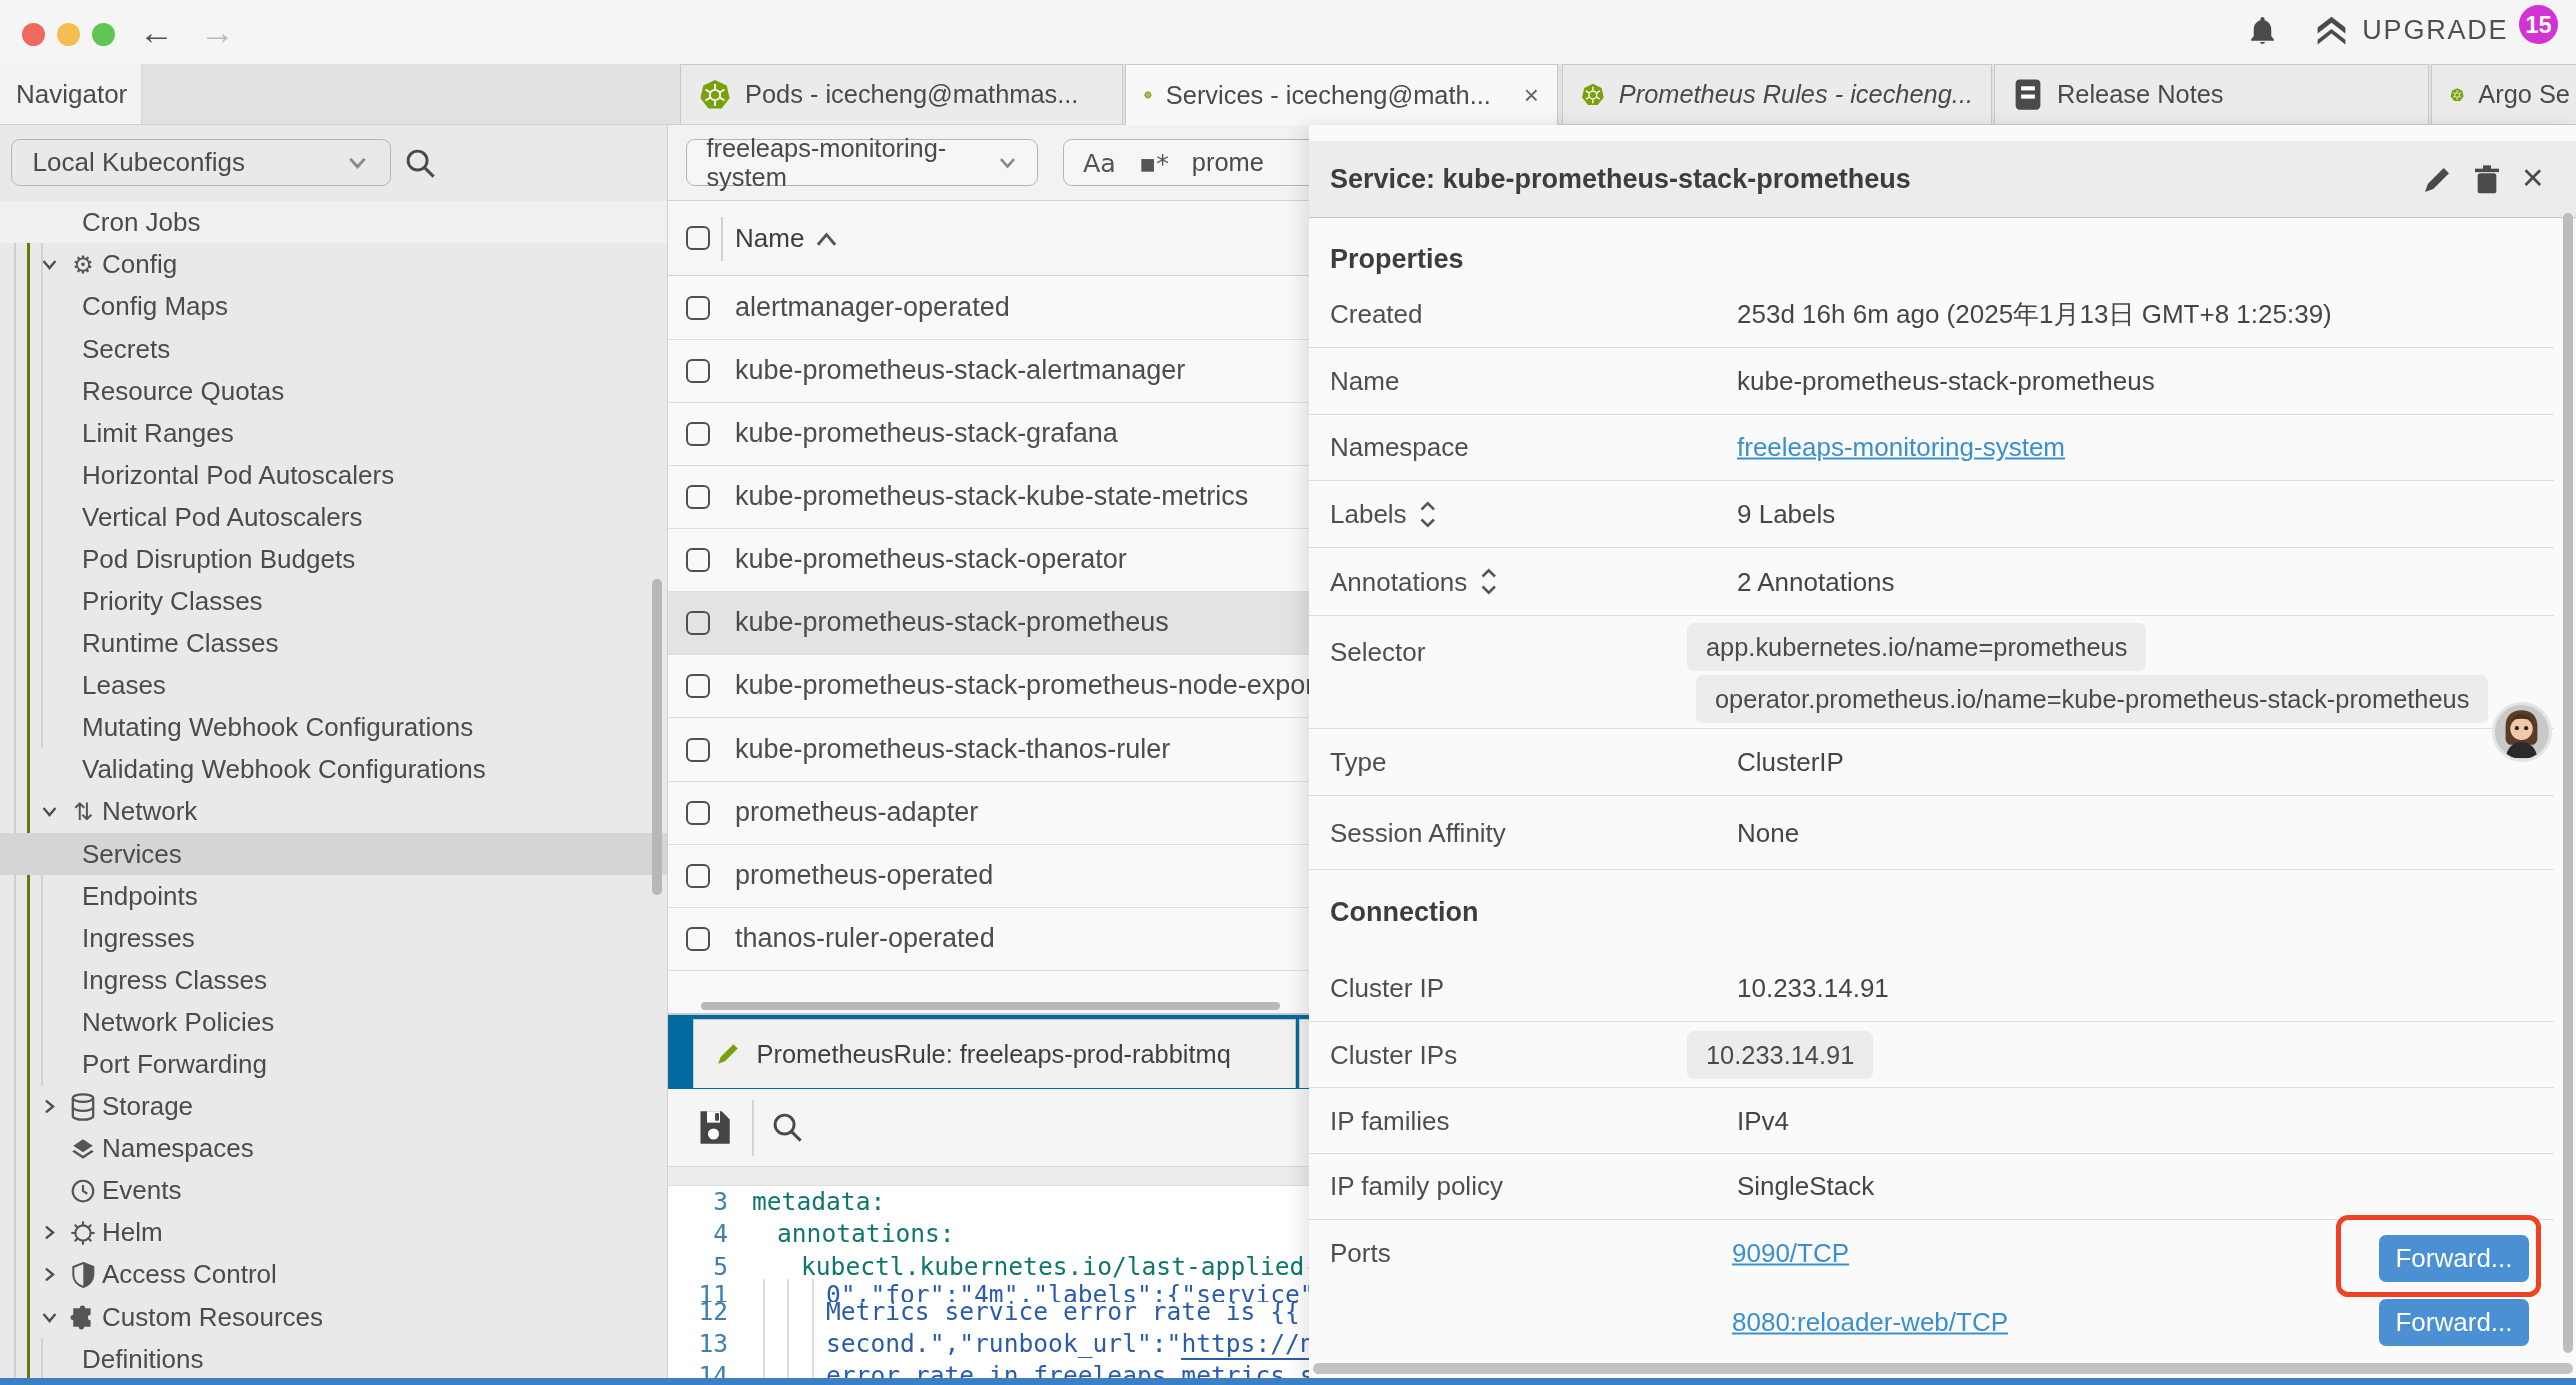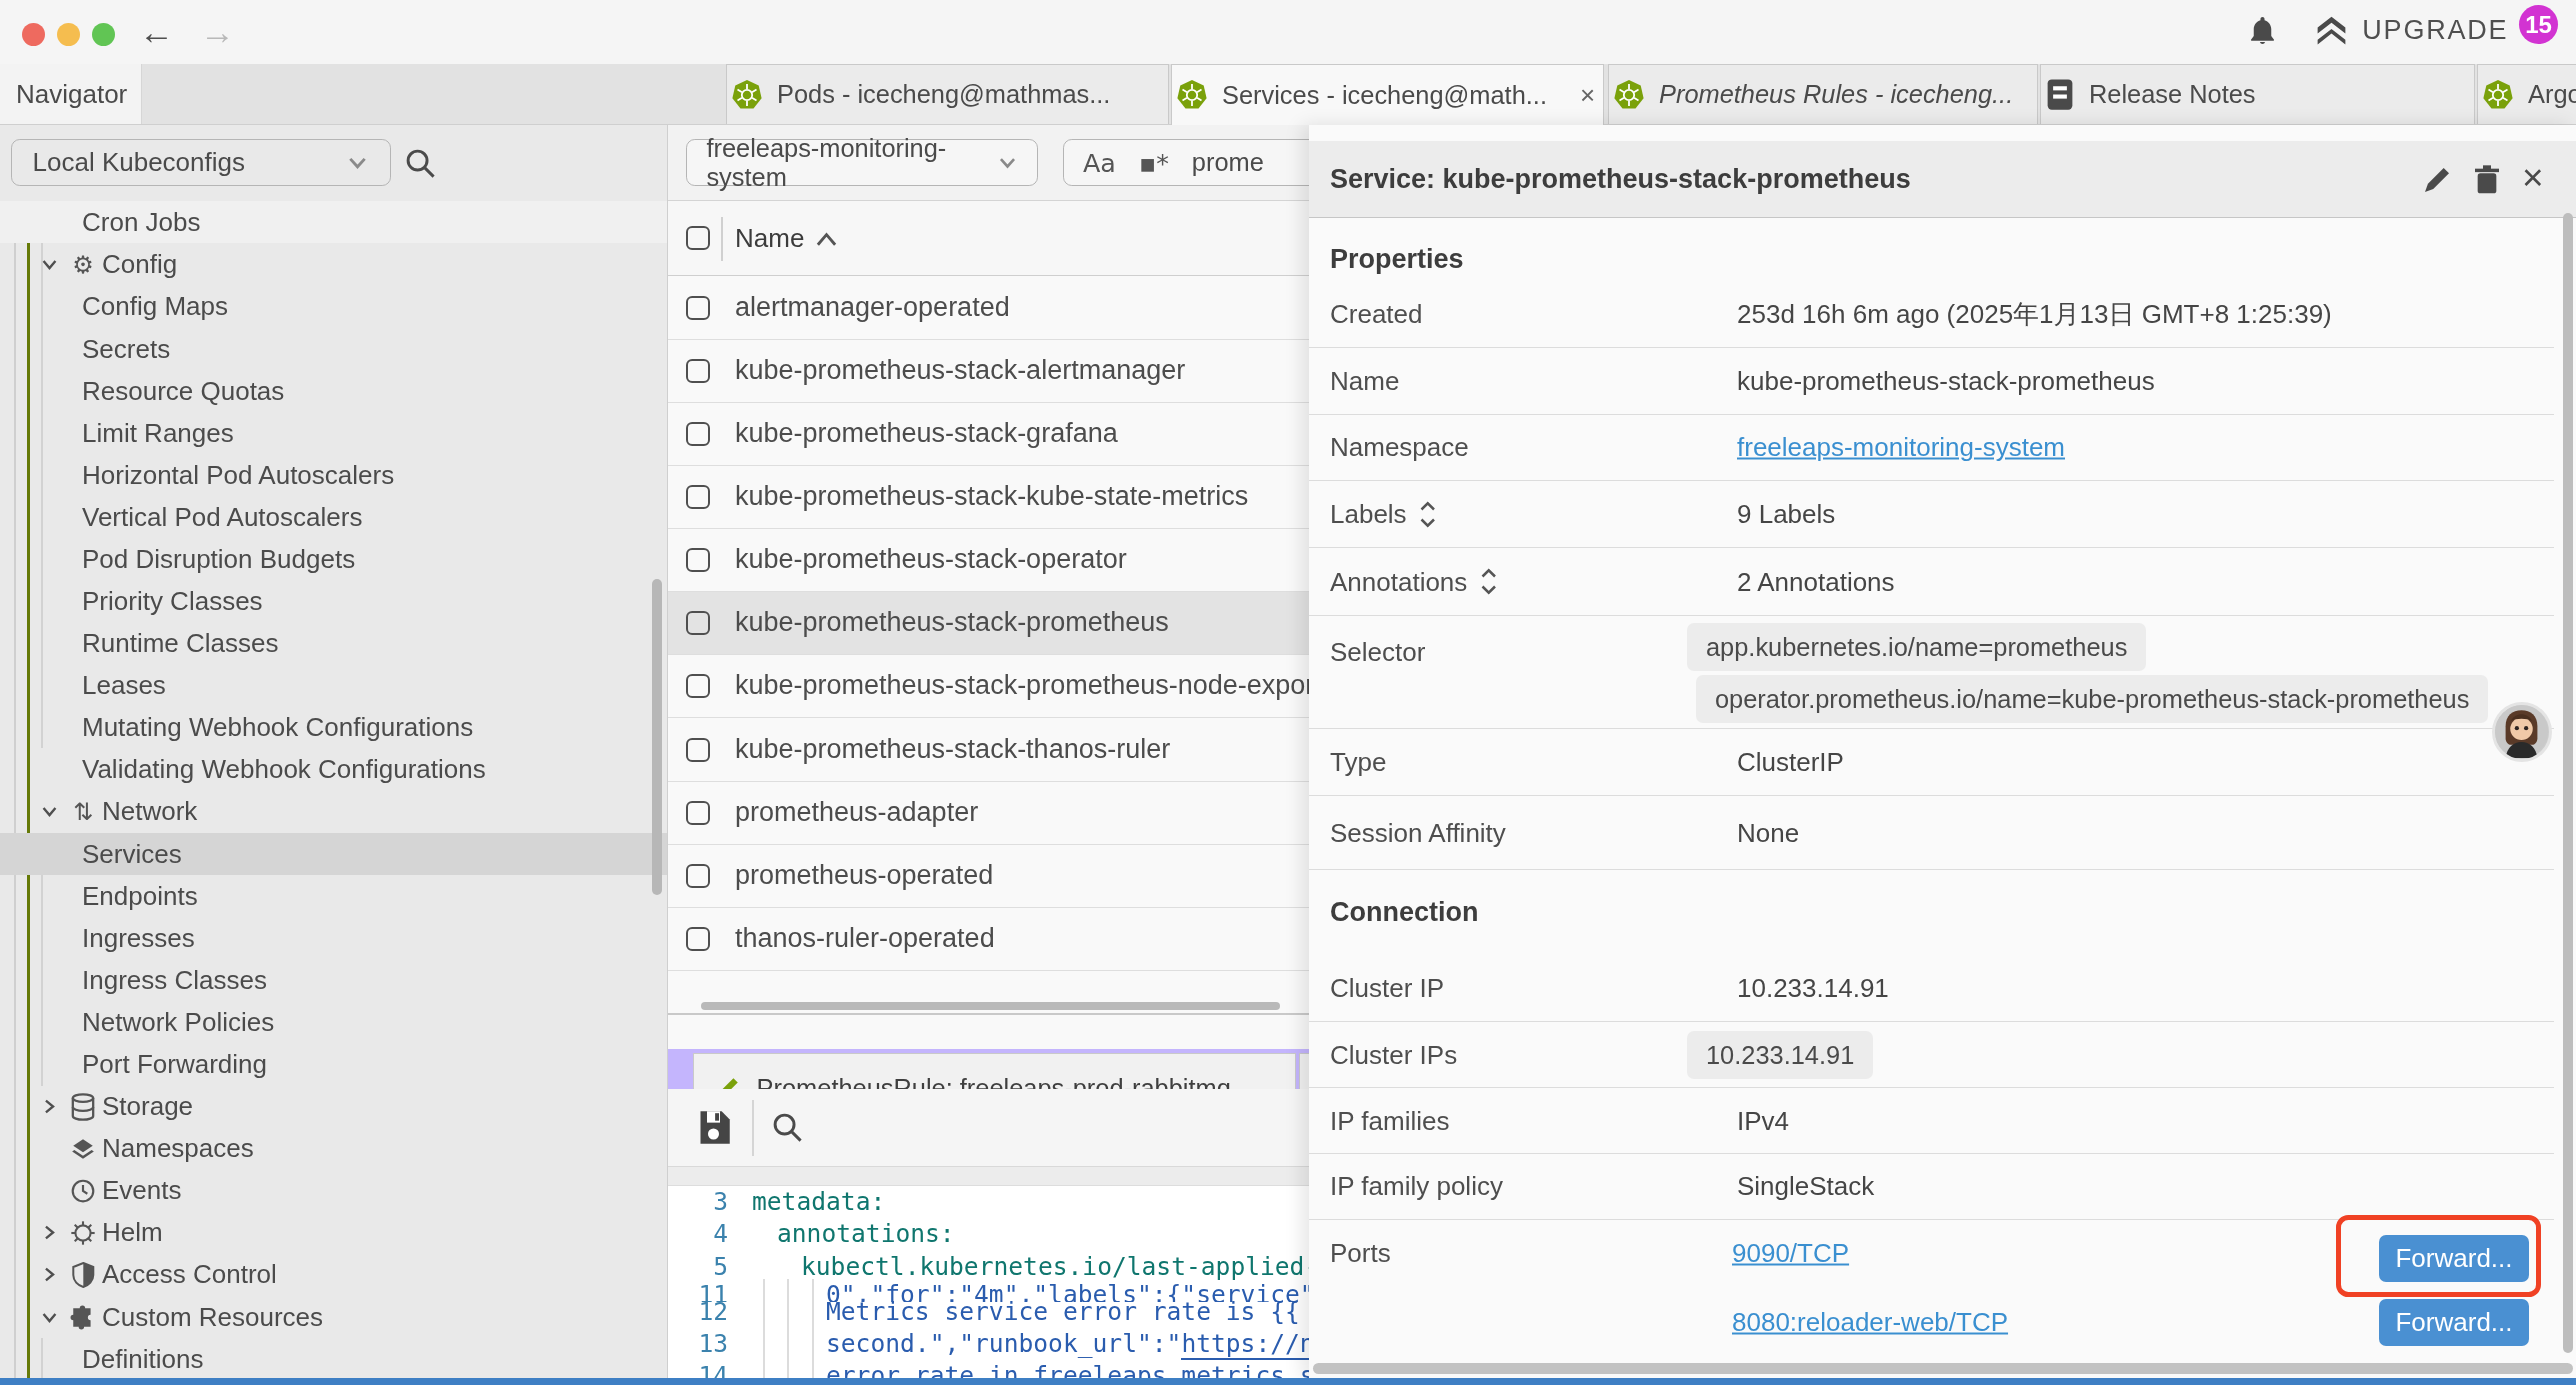--- a/index.html
+++ b/index.html
@@ -18,21 +18,21 @@
   #upg{position:absolute;left:2313px;top:12.3px;display:flex;align-items:center;gap:12.3px;color:#4f4f4f;}
   #upg .lbl{font-size:27px;letter-spacing:1.8px;color:#4f4f4f;}
   #badge15{position:absolute;left:2519px;top:5.3px;width:39px;height:39px;border-radius:50%;
            color:#fff;font-size:24px;font-weight:bold;text-align:center;line-height:39px;}
 
   
   #strip{position:absolute;left:0;top:64px;width:2576px;height:60px;background:#e2e2e2;border-bottom:0.9px solid #cfcfcf;}
   #nav-tab{position:absolute;left:0;top:0;width:142px;height:60px;background:#f3f3f3;border-right:0.9px solid #d6d6d6;
            font-size:26px;line-height:60px;padding-left:16px;box-sizing:border-box;color:#4a4a4a;}
   .tab{position:absolute;top:0;height:60px;background:#ebebeb;border:0.9px solid #c9c9c9;border-bottom:none;
-       box-sizing:border-box;display:flex;align-items:center;padding:0 4px;gap:14px;overflow:hidden;margin-left:46px;}
+       box-sizing:border-box;display:flex;align-items:center;padding:0 18px;gap:14px;overflow:hidden;}
   .tab .tlabel{font-size:25.4px;color:#4a4a4a;white-space:nowrap;}
   .tab.active{background:#f8f8f8;height:61px;z-index:2;}
   .tab.italic .tlabel{font-style:italic;}
   .tab .close{margin-left:19px;font-size:26px;color:#666;}
 
   
   #sidebar{position:absolute;left:0;top:125px;width:668px;height:1254px;background:#e9e9e9;
            border-right:0.9px solid #cfcfcf;box-sizing:border-box;overflow:hidden;}
   #kube-select{position:absolute;left:10.5px;top:14px;width:380px;height:47px;border:1.8px solid #b5b5b5;border-radius:8.8px;
            box-sizing:border-box;font-size:26px;color:#4a4a4a;display:flex;align-items:center;padding:0 21px;}
@@ -65,21 +65,21 @@
   #thead .hdiv{position:absolute;left:53px;top:16px;height:44px;width:1.8px;background:#d0d0d0;}
   #thead .hname{position:absolute;left:67px;top:0;line-height:75px;font-size:26px;color:#3c3c3c;}
   #thead .sort{position:absolute;left:147px;top:30px;}
   .mrow{position:absolute;left:0;width:641px;height:63px;border-bottom:1.8px solid #dedede;box-sizing:border-box;}
   .mrow .mname{position:absolute;left:67px;top:0;line-height:61px;font-size:27px;color:#4c4c4c;white-space:nowrap;}
   .mrow.sel{background:#e3e3e3;}
   #hscroll{position:absolute;left:33px;top:877px;width:579px;height:8px;background:#b9b9b9;border-radius:4.4px;}
   #mid-div{position:absolute;left:0;top:888px;width:641px;height:1.8px;background:#c9c9c9;}
 
   
-  #etabs{position:absolute;left:0;top:890px;width:641px;height:74px;background:#c4b5fd;margin-top:34px;}
+  #etabs{position:absolute;left:0;top:890px;width:641px;height:74px;background:#0369a1;}
   .etab{position:absolute;top:4.4px;height:69px;background:#f1f1f1;border:0.9px solid #c9c9c9;border-bottom:none;
         box-sizing:border-box;display:flex;align-items:center;gap:16px;padding:0 21px;}
   .etab .elab{font-size:25.4px;color:#3f3f3f;white-space:nowrap;}
   #etoolbar{position:absolute;left:0;top:964px;width:641px;height:78px;background:#f5f5f5;border-bottom:0.9px solid #d9d9d9;box-sizing:border-box;}
   #etoolbar .tdiv{position:absolute;left:84px;top:10.5px;height:56px;width:1.8px;background:#d5d5d5;}
   #estrip{position:absolute;left:0;top:1042px;width:641px;height:19px;background:#ececec;border-bottom:0.9px solid #ddd;box-sizing:border-box;}
   #code{position:absolute;left:0;top:1061px;width:641px;height:193px;background:#ffffff;overflow:hidden;
         font-family:"DejaVu Sans Mono",monospace;font-size:24.6px;}
   .cline{position:absolute;left:0;width:641px;height:32px;line-height:32px;white-space:nowrap;}
   .cline .lnum{position:absolute;left:0;width:60px;text-align:right;color:#3b82ad;}

